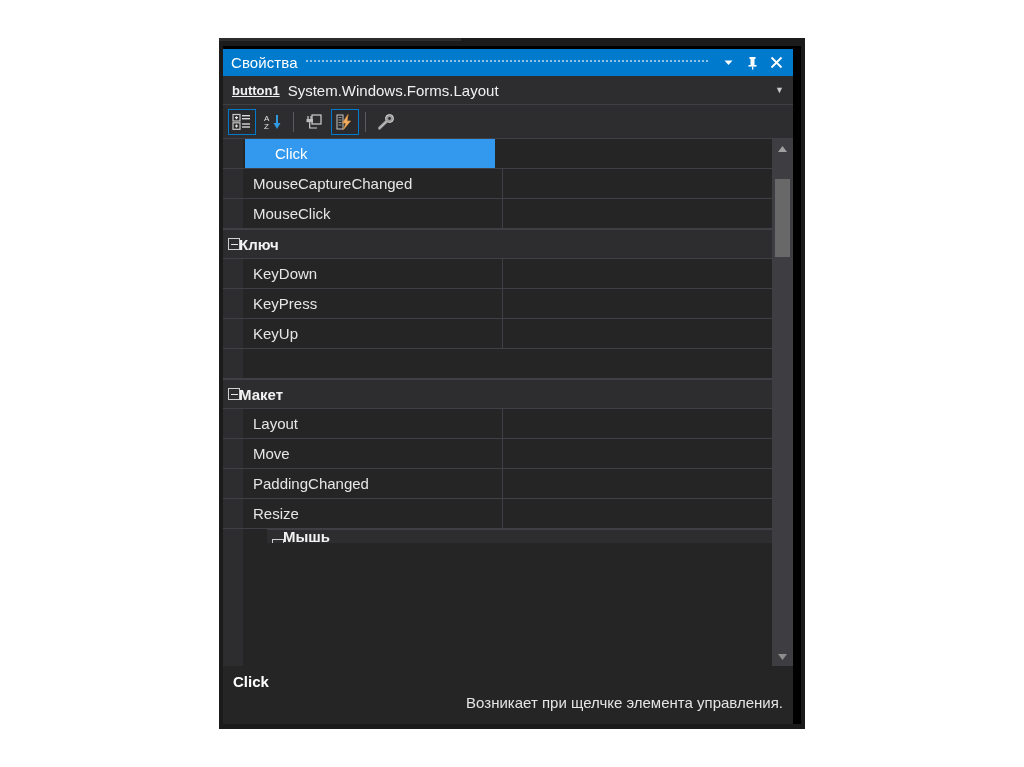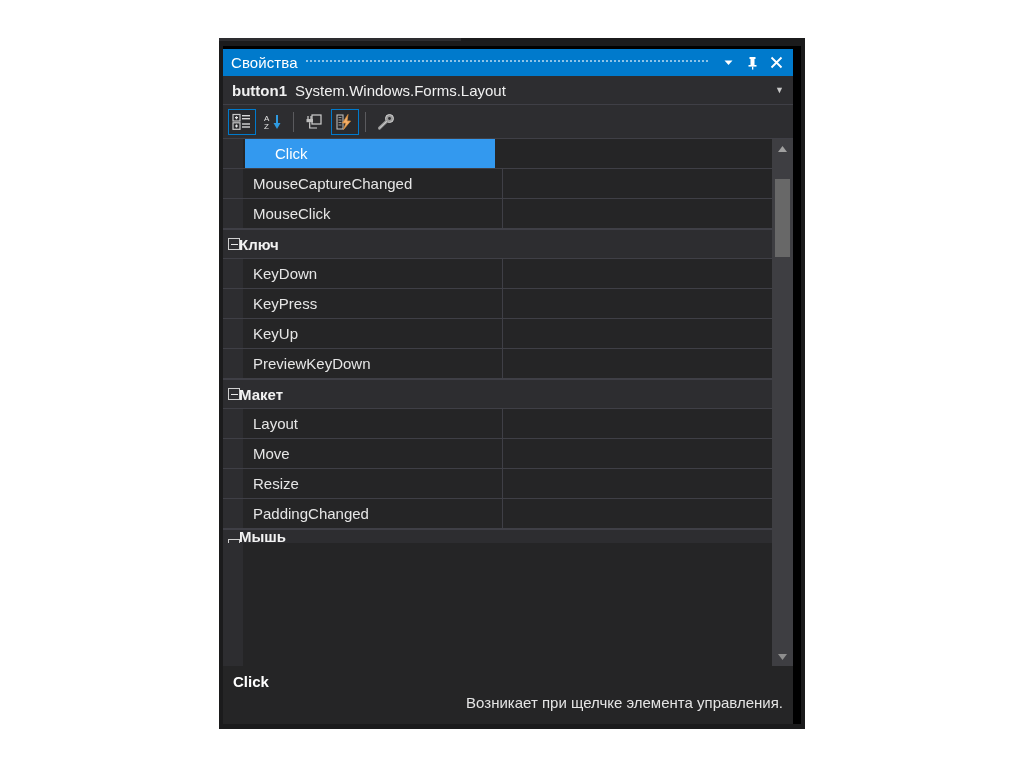--- a/index.html
+++ b/index.html
@@ -71,22 +71,23 @@
 
   
   .obj-row {
     position: absolute; left: 4px; top: 38px;
     width: 570px; height: 29px;
     background: #2d2d30;
     display: flex; align-items: center;
     border-bottom: 1px solid #3f3f46;
   }
   .obj-name {
-    color: #f0f0f0; font-weight: bold; font-size: 15px;
+    color: #f0f0f0; font-weight: bold; font-size: 13px;
     padding-left: 9px;
+    text-decoration: underline;
   }
   .obj-type {
     color: #f0f0f0; font-size: 15px; padding-left: 8px;
   }
   .obj-caret {
     margin-left: auto; padding-right: 9px;
     color: #c8c8c8; font-size: 9px; line-height: 1;
   }
 
   
@@ -173,20 +174,21 @@
   .cat-box i {
     display: block; width: 7px; height: 1px; background: #e8e8e8;
   }
   .cat-label {
     padding-left: 16px;
     color: #f2f2f2; font-weight: bold; font-size: 15px;
   }
   .cat-row.clipped {
     height: 14px; overflow: hidden;
     border-bottom: none;
+    margin-left: 44px;
   }
   .cat-row.clipped .cat-label { line-height: 30px; }
   .cat-row.clipped .cat-box { top: 9px; transform: none; }
 
   
   .vscroll {
     position: absolute; right: 0; top: 0;
     width: 21px; height: 100%;
     background: #3e3e42;
   }
@@ -345,43 +347,42 @@
           </div>
           <div class="row">
             <div class="name-cell">KeyPress</div>
             <div class="value-cell"></div>
           </div>
           <div class="row">
             <div class="name-cell">KeyUp</div>
             <div class="value-cell"></div>
           </div>
           <div class="row">
-            <div class="name-cell">PreviewKeyDown</div>
             <div class="value-cell"></div>
           </div>
           <div class="cat-row">
             <div class="cat-box">
               <i></i>
             </div>
             <div class="cat-label">Макет</div>
           </div>
           <div class="row">
             <div class="name-cell">Layout</div>
             <div class="value-cell"></div>
           </div>
           <div class="row">
             <div class="name-cell">Move</div>
             <div class="value-cell"></div>
           </div>
           <div class="row">
+            <div class="name-cell">PaddingChanged</div>
+            <div class="value-cell"></div>
+          </div>
+          <div class="row">
             <div class="name-cell">Resize</div>
-            <div class="value-cell"></div>
-          </div>
-          <div class="row">
-            <div class="name-cell">PaddingChanged</div>
             <div class="value-cell"></div>
           </div>
           <div class="cat-row clipped">
             <div class="cat-box"></div>
             <div class="cat-label">Мышь</div>
           </div>
         </div>
 
       <div class="vscroll">
         <div class="sb-arrow up">

